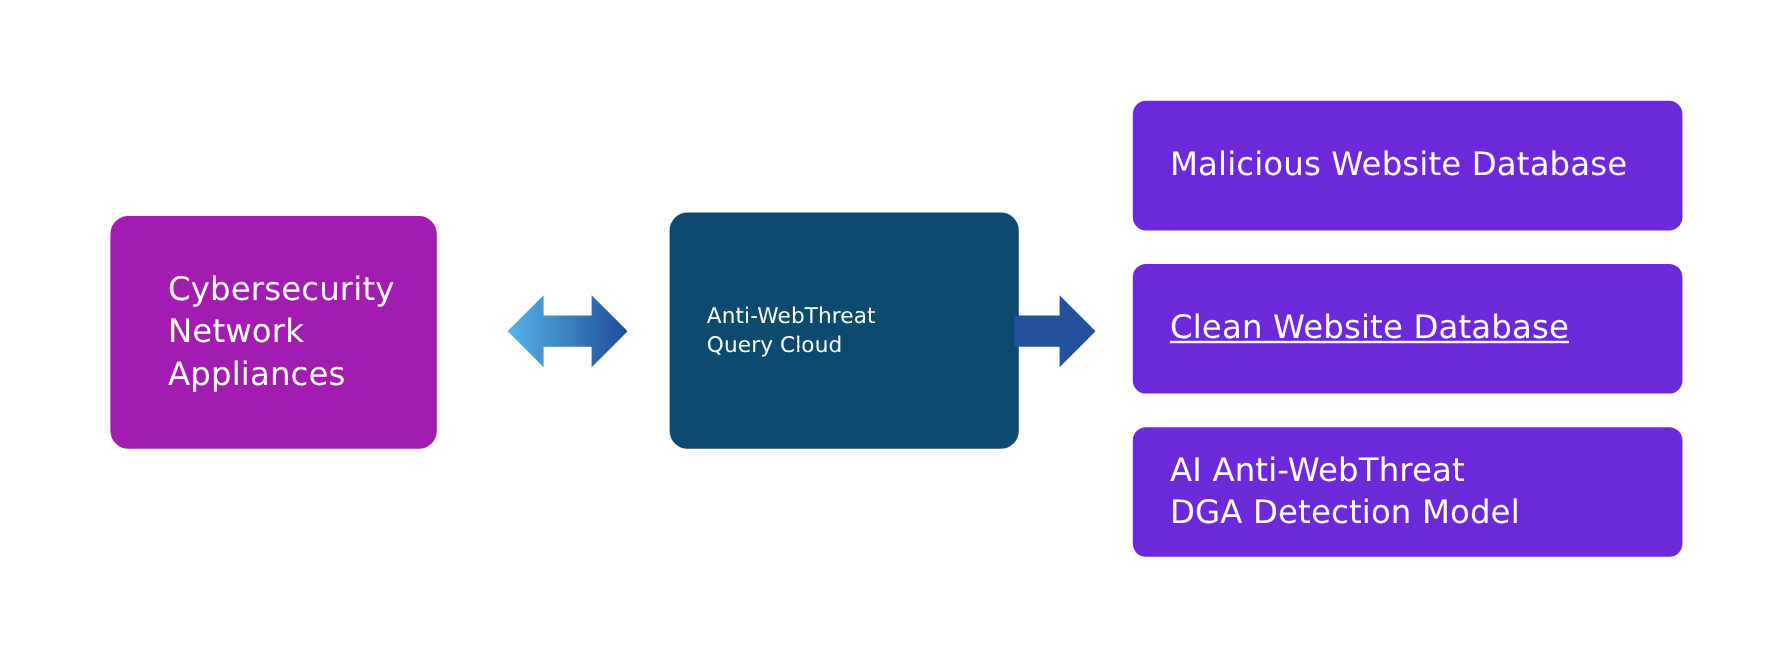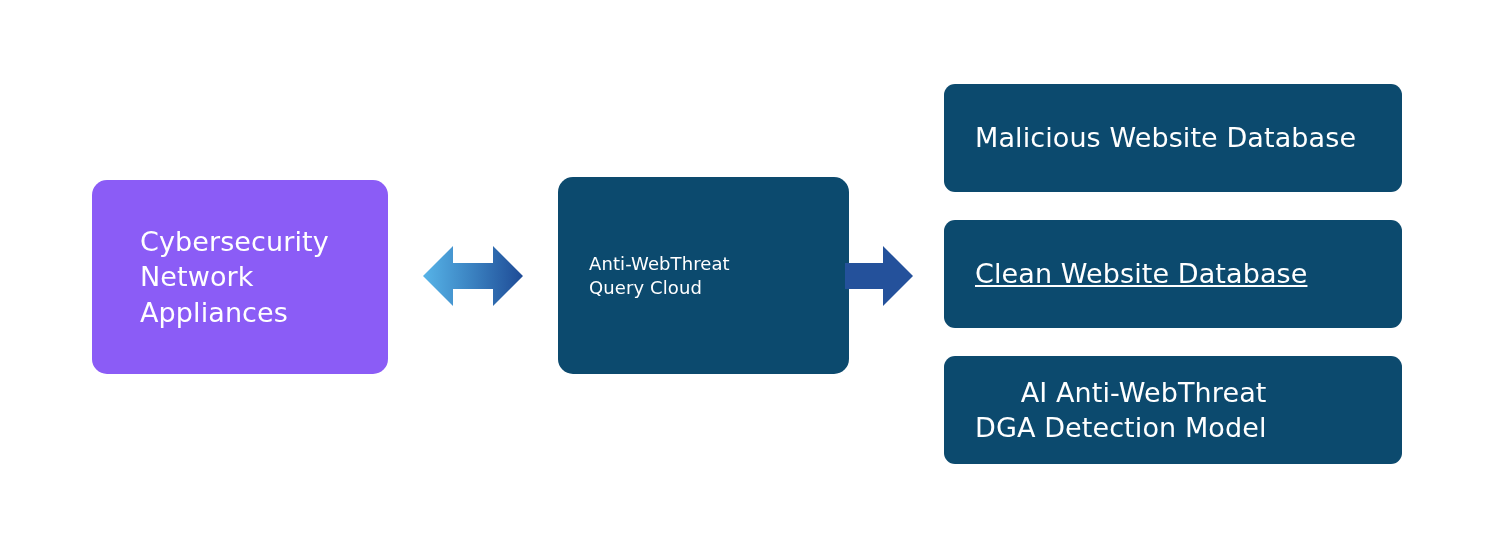--- a/index.html
+++ b/index.html
@@ -29,23 +29,23 @@
     font-weight: 400;
     letter-spacing: 0.1px;
     line-height: 1.30;
     white-space: pre-line;
   }
 
   
   #node-appliances {
     left: 92px;
     top: 180px;
-    width: 296px;
+    width: 272px;
     height: 194px;
-    background: #8b5cf6;
+    background: #a21caf;
     border-radius: 15px;
     font-size: 27px;
     padding-left: 48px;
     padding-right: 14px;
   }
 
   
   #node-query-cloud {
     left: 558px;
     top: 177px;
@@ -56,29 +56,29 @@
     font-size: 18px;
     padding-left: 31px;
     padding-right: 14px;
   }
 
   
   .node-db {
     left: 944px;
     width: 458px;
     height: 108px;
-    background: #0c4a6e;
+    background: #6d28d9;
     border-radius: 11px;
     font-size: 27px;
     padding-left: 31px;
     padding-right: 18px;
   }
   #node-malicious-db { top: 84px; }
   #node-clean-db     { top: 220px; text-decoration: underline; }
-  #node-dga-model    { top: 356px; text-align: right; }
+  #node-dga-model    { top: 356px; }
 
   
   .arrow {
     position: absolute;
   }
   #arrow-bidirectional {
     left: 423px;
     top: 243px;
     width: 100px;
     height: 66px;

